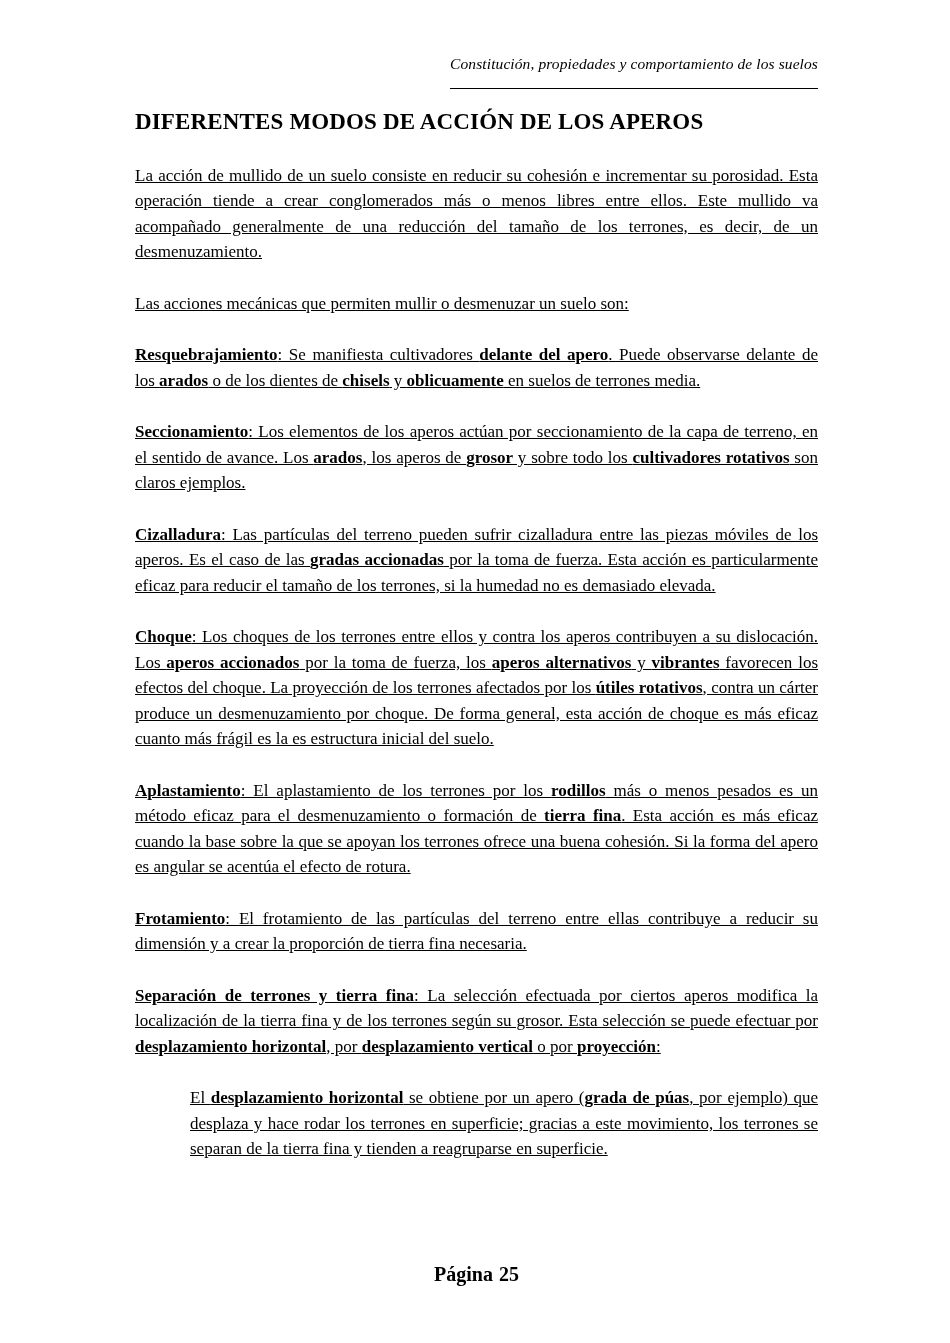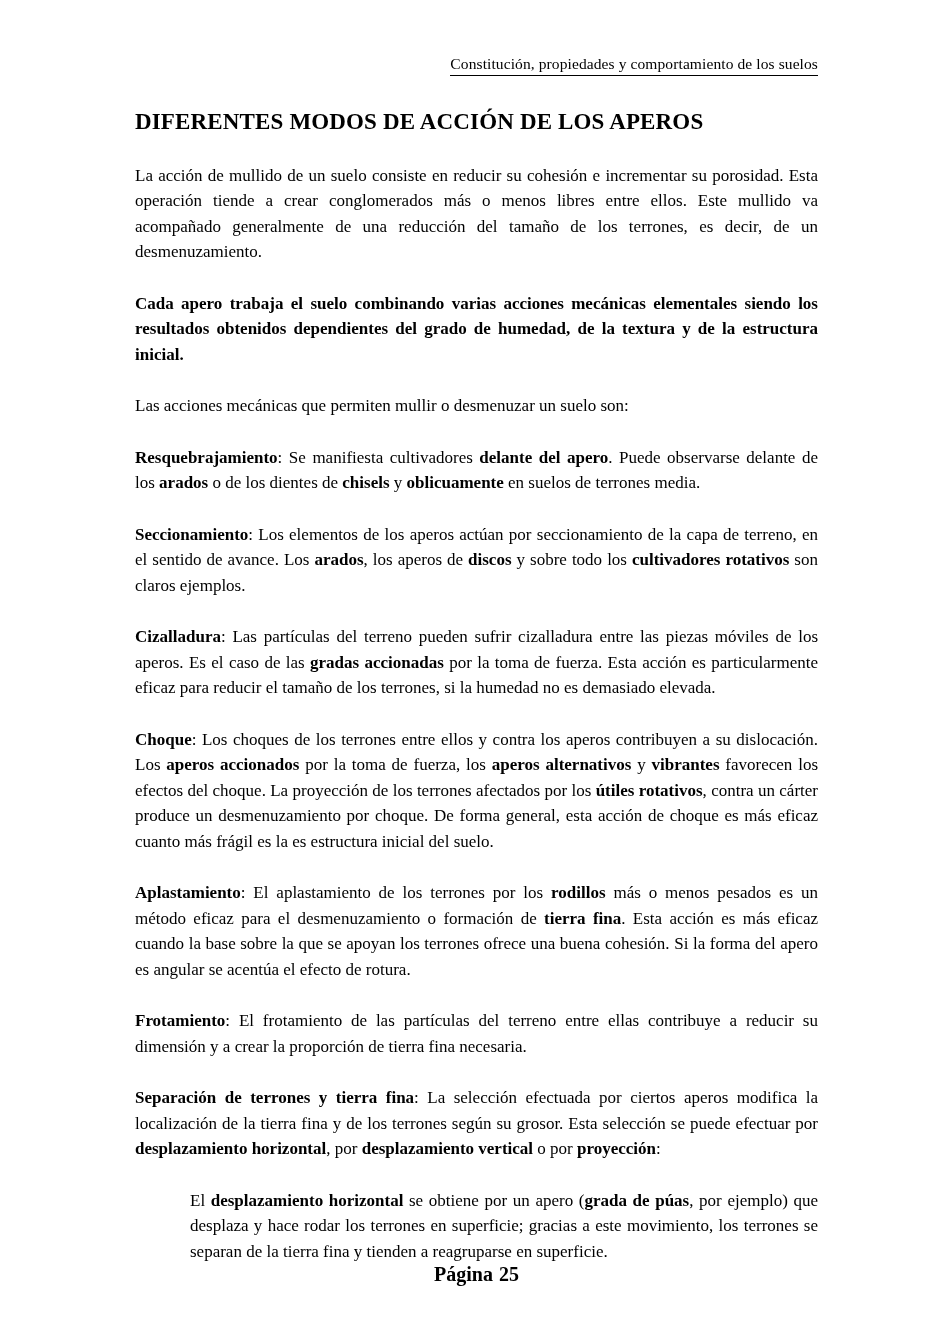--- a/index.html
+++ b/index.html
@@ -22,25 +22,26 @@
   
   .running-header {
     position: absolute;
     top: 55px;
     left: 135px;
     width: 683px;
     text-align: right;
   }
   .running-header .hdr-text {
     display: inline-block;
+    font-style: italic;
     font-size: 15.5px;
     line-height: 1.2;
     letter-spacing: 0.1px;
     border-bottom: 1px solid #000;
-    padding-bottom: 1px;
+    padding-bottom: 14px;
     white-space: nowrap;
   }
 
   
   .content {
     position: absolute;
     top: 108px;
     left: 135px;
     width: 683px;
   }
@@ -53,20 +54,21 @@
     letter-spacing: 0.15px;
   }
 
   p.para {
     font-size: 17px;
     line-height: 1.5;
     margin: 0 0 26px 0;
     text-align: justify;
     text-justify: inter-word;
     hyphens: none;
+    text-decoration: underline;
   }
   p.para:last-child { margin-bottom: 0; }
 
   p.para.bold-block {
     font-weight: bold;
   }
 
   p.para.indented {
     margin-left: 55px;
     width: 628px;
@@ -98,34 +100,31 @@
   </div>
 
   <div class="content">
 
     <h1 class="section-title">DIFERENTES MODOS DE ACCIÓN DE LOS APEROS</h1>
 
     <p class="para">
       <span>La acción de mullido de un suelo consiste en reducir su cohesión e incrementar su porosidad. Esta operación tiende a crear conglomerados más o menos libres entre ellos. Este mullido va acompañado generalmente de una reducción del tamaño de los terrones, es decir, de un desmenuzamiento.</span>
     </p>
 
-    <p class="para bold-block">
-      <span>Cada apero trabaja el suelo combinando varias acciones mecánicas elementales siendo los resultados obtenidos dependientes del grado de humedad, de la textura y de la estructura inicial.</span>
-    </p>
 
     <p class="para">
       <span>Las acciones mecánicas que permiten mullir o desmenuzar un suelo son:</span>
     </p>
 
     <p class="para">
       <span class="b">Resquebrajamiento</span><span>: Se manifiesta cultivadores </span><span class="b">delante del apero</span><span>. Puede observarse delante de los </span><span class="b">arados</span><span> o de los dientes de </span><span class="b">chisels</span><span> y </span><span class="b">oblicuamente</span><span> en suelos de terrones media.</span>
     </p>
 
     <p class="para">
-      <span class="b">Seccionamiento</span><span>: Los elementos de los aperos actúan por seccionamiento de la capa de terreno, en el sentido de avance. Los </span><span class="b">arados</span><span>, los aperos de </span><span class="b">discos</span><span> y sobre todo los </span><span class="b">cultivadores rotativos</span><span> son claros ejemplos.</span>
+      <span class="b">Seccionamiento</span><span>: Los elementos de los aperos actúan por seccionamiento de la capa de terreno, en el sentido de avance. Los </span><span class="b">arados</span><span>, los aperos de </span><span class="b">grosor</span><span> y sobre todo los </span><span class="b">cultivadores rotativos</span><span> son claros ejemplos.</span>
     </p>
 
     <p class="para">
       <span class="b">Cizalladura</span><span>: Las partículas del terreno pueden sufrir cizalladura entre las piezas móviles de los aperos. Es el caso de las </span><span class="b">gradas accionadas</span><span> por la toma de fuerza. Esta acción es particularmente eficaz para reducir el tamaño de los terrones, si la humedad no es demasiado elevada.</span>
     </p>
 
     <p class="para">
       <span class="b">Choque</span><span>: Los choques de los terrones entre ellos y contra los aperos contribuyen a su dislocación. Los </span><span class="b">aperos accionados</span><span> por la toma de fuerza, los </span><span class="b">aperos alternativos</span><span> y </span><span class="b">vibrantes</span><span> favorecen los efectos del choque. La proyección de los terrones afectados por los </span><span class="b">útiles rotativos</span><span>, contra un cárter produce un desmenuzamiento por choque. De forma general, esta acción de choque es más eficaz cuanto más frágil es la es estructura inicial del suelo.</span>
     </p>
 

